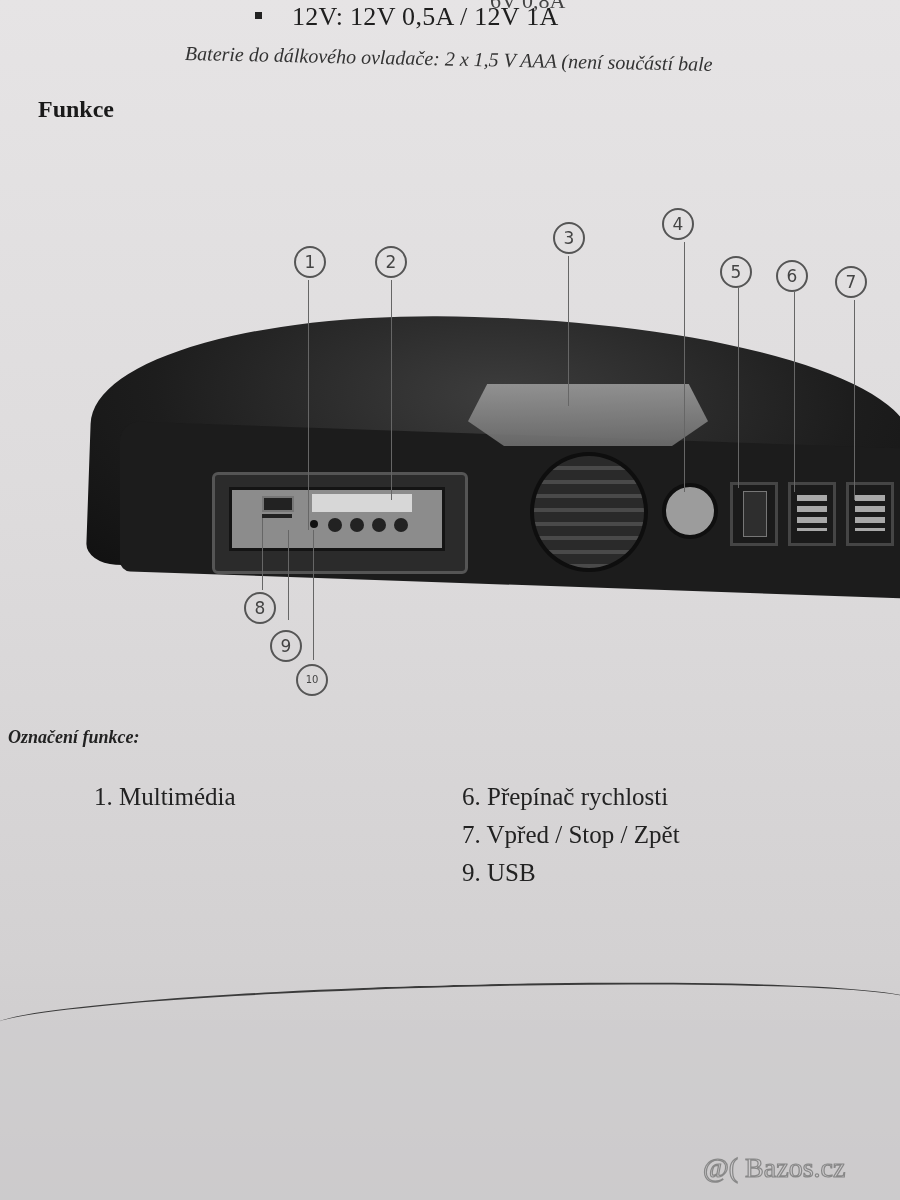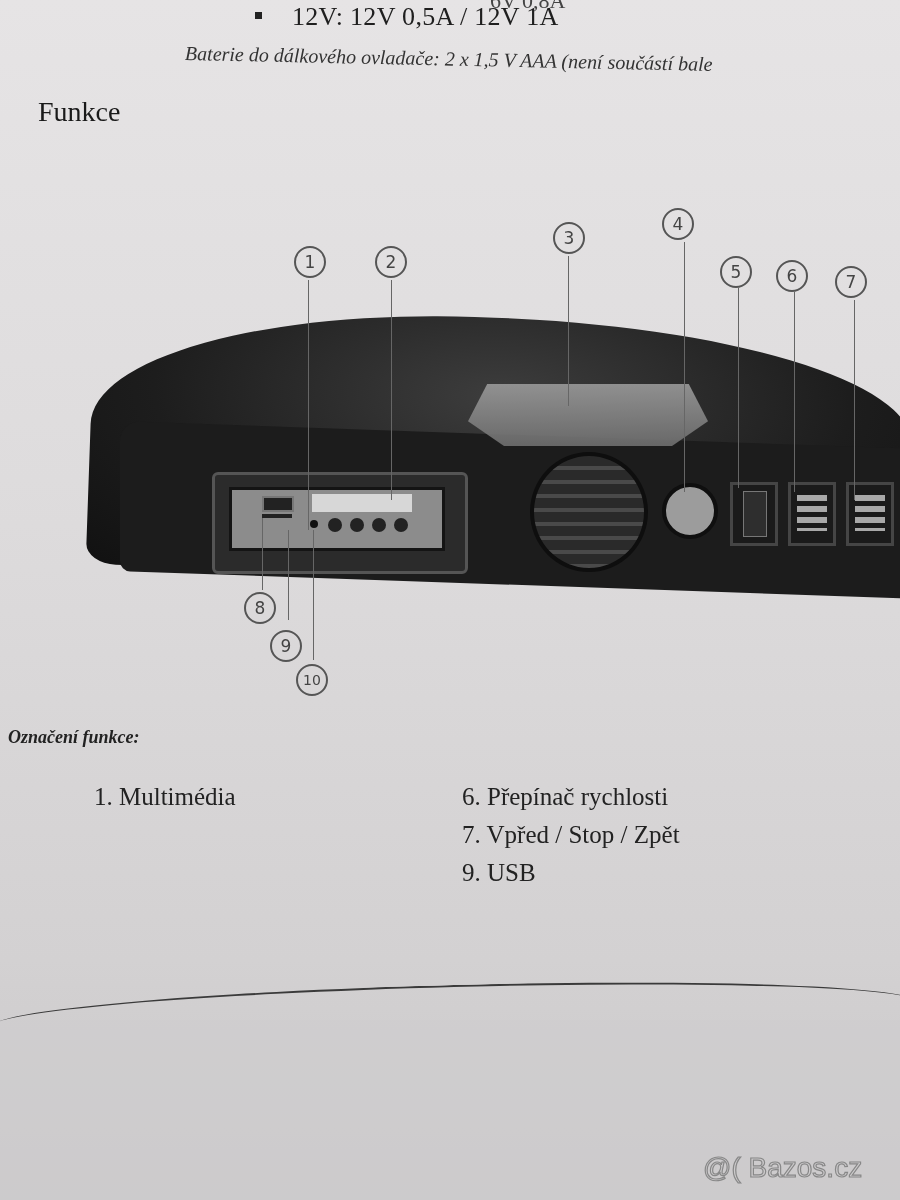--- a/index.html
+++ b/index.html
@@ -10,21 +10,21 @@
     color: #1f1f1f;
   }
   .page { position: absolute; left: 0; top: 0; width: 876px; height: 1200px; }
   .top-cut { position: absolute; left: 490px; top: -12px; font-size: 22px; color: #444; }
   .spec-line { position: absolute; left: 255px; top: 2px; font-size: 26px; letter-spacing: 0.3px; }
   .spec-line .bullet { display: inline-block; width: 7px; height: 7px; background: #222; margin-right: 30px; vertical-align: middle; position: relative; top: -4px; }
   .battery-note {
     position: absolute; left: 185px; top: 42px; font-size: 20px; font-style: italic; color: #333;
     white-space: nowrap; transform: rotate(1.2deg); transform-origin: left center;
   }
-  .section-title { position: absolute; left: 38px; top: 96px; font-size: 28px; font-weight: normal; color: #1a1a1a; }
+  .section-title { position: absolute; left: 38px; top: 96px; font-size: 24px; font-weight: bold; color: #1a1a1a; }
 
   .diagram { position: absolute; left: 0; top: 200px; width: 900px; height: 510px; }
   .callout {
     position: absolute; width: 28px; height: 28px; border: 2px solid #555; border-radius: 50%;
     font-family: "DejaVu Sans", sans-serif; font-size: 17px; text-align: center; line-height: 28px;
     color: #444; background: transparent; box-sizing: content-box;
   }
   .leader { position: absolute; width: 1px; background: #666; }
 
   .dash-body {
@@ -75,21 +75,21 @@
   .legend-item { white-space: nowrap; }
 
   .page-edge {
     position: absolute; left: -10px; top: 985px; width: 930px; height: 60px;
     border-top: 2px solid #3a3a3a; border-radius: 50% 50% 0 0 / 30px 30px 0 0;
     transform: rotate(-1.5deg);
   }
   .below-edge { position: absolute; left: 0; top: 1020px; width: 900px; height: 180px; background: #cfcdce; opacity: 0.6; }
 
   .watermark {
-    position: absolute; left: 703px; top: 1152px; font-family: Liberation Sans, sans-serif; font-size: 28px;
+    position: absolute; left: 703px; top: 1152px; font-family: Liberation Serif, serif; font-size: 28px;
     color: transparent; text-align: center; -webkit-text-stroke: 1.2px #888;
   }
 </style>
 </head>
 <body>
 
 <div class="page">
 
   <div class="top-cut">6V 0,8A</div>
   <div class="spec-line">
@@ -142,21 +142,21 @@
 
     <div class="callout" style="left:294px; top:46px">1</div>
     <div class="callout" style="left:375px; top:46px">2</div>
     <div class="callout" style="left:553px; top:22px">3</div>
     <div class="callout" style="left:662px; top:8px">4</div>
     <div class="callout" style="left:720px; top:56px">5</div>
     <div class="callout" style="left:776px; top:60px">6</div>
     <div class="callout" style="left:835px; top:66px">7</div>
     <div class="callout" style="left:244px; top:392px">8</div>
     <div class="callout" style="left:270px; top:430px">9</div>
-    <div class="callout" style="left:296px; top:464px; font-size:14px">10</div>
+    <div class="callout" style="left:296px; top:464px; font-size:10px">10</div>
   </div>
 
   <div class="legend-title">Označení funkce:</div>
   <div class="legend-col left">
     <div class="legend-item">1. Multimédia</div>
   </div>
   <div class="legend-col right">
     <div class="legend-item">6. Přepínač rychlosti</div>
     <div class="legend-item">7. Vpřed / Stop / Zpět</div>
     <div class="legend-item">9. USB</div>

